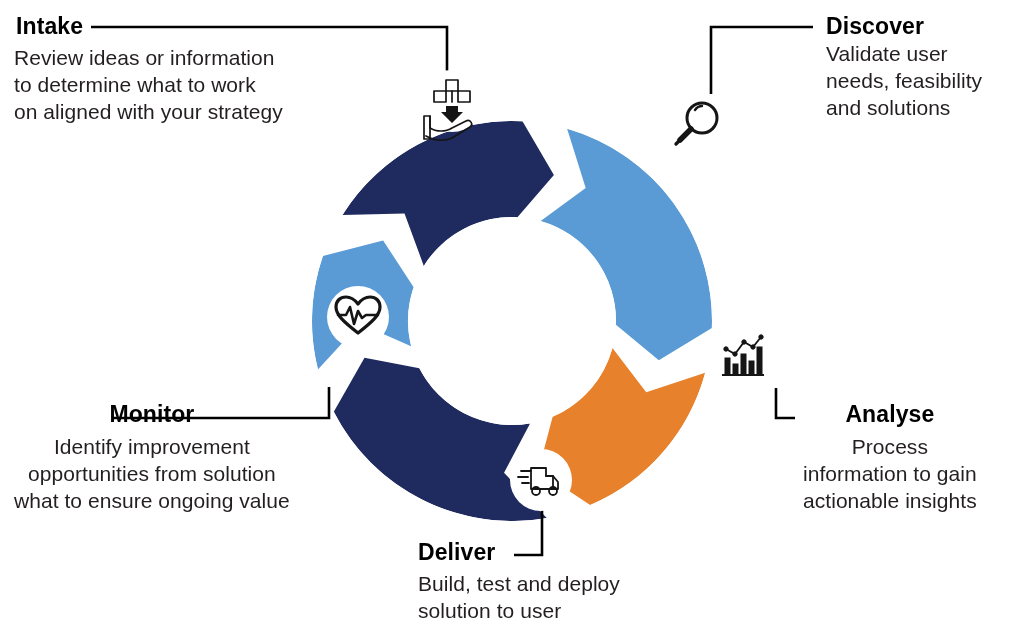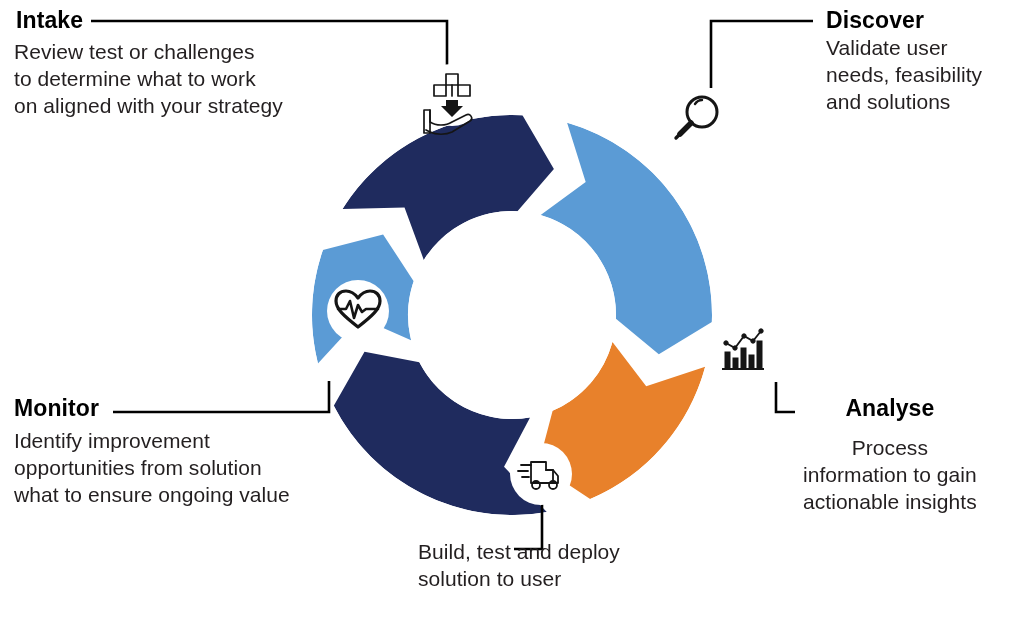--- a/index.html
+++ b/index.html
@@ -4,44 +4,44 @@
 <style>
   html,body{margin:0;padding:0;}
   body{
     width:1024px;height:631px;
     background:#ffffff;
     font-family:"Liberation Sans", sans-serif;
     color:#1a1a1a;
     overflow:hidden;
     position:relative;
   }
-  #stage{position:absolute;left:0;top:0;width:1024px;height:459px;}
+  #stage{position:absolute;left:0;top:6px;width:1024px;height:459px;}
   svg.ring{position:absolute;left:0;top:0;width:1024px;height:631px;}
 
   .label-block{position:absolute;}
   .label-title{
     font-size:23px;font-weight:bold;color:#000;
     line-height:1.12;letter-spacing:0.1px;white-space:nowrap;
   }
   .label-desc{
     font-size:21px;font-weight:400;color:#231f20;
     line-height:1.29;letter-spacing:0.05px;
   }
   .label-desc div{white-space:nowrap;}
 
   
   #cb-intake   {left:14px; top:8px;}
   #cb-discover {left:826px;top:8px;}
   #cb-analyse  {left:803px;top:396px;text-align:center;}
   #cb-deliver  {left:418px;top:534px;}
-  #cb-monitor  {left:14px; top:396px;}
+  #cb-monitor  {left:14px; top:396px;text-align:center;}
 
   #cb-intake   .label-title{margin-left:2px;}
   #cb-discover .label-desc{}
-  #cb-analyse  .label-desc{margin-top:12px;}
+  #cb-analyse  .label-desc{margin-top:5px;}
   #cb-deliver  .label-desc{margin-top:4px;}
   #cb-monitor  .label-desc{margin-top:5px;}
   #cb-intake   .label-desc{margin-top:4px;}
 </style>
 </head>
 <body>
 
 <div id="stage">
 
   <svg class="ring" viewBox="0 0 1024 631">
@@ -139,21 +139,21 @@
                    C 380 309 372 316 358 327 Z" fill="none" stroke="#151515" stroke-width="3.2" stroke-linejoin="round"></path>
           <polyline points="338,309 346,309 350,301 354,318 358,305 362,312 366,309 378,309" fill="none" stroke="#151515" stroke-width="2.6" stroke-linecap="round" stroke-linejoin="round"></polyline>
         </g>
       </g>
     </g>
   </svg>
 
   <div class="label-block" id="cb-intake">
     <div class="label-title">Intake</div>
     <div class="label-desc">
-      <div>Review test or challenges</div>
+      <div>Review ideas or information</div>
       <div>to determine what to work</div>
       <div>on aligned with your strategy</div>
     </div>
   </div>
 
   <div class="label-block" id="cb-discover">
     <div class="label-title">Discover</div>
     <div class="label-desc">
       <div>Validate user</div>
       <div>needs, feasibility</div>
@@ -164,20 +164,21 @@
   <div class="label-block" id="cb-analyse">
     <div class="label-title">Analyse</div>
     <div class="label-desc">
       <div>Process</div>
       <div>information to gain</div>
       <div>actionable insights</div>
     </div>
   </div>
 
   <div class="label-block" id="cb-deliver">
+    <div class="label-title">Deliver</div>
     <div class="label-desc">
       <div>Build, test and deploy</div>
       <div>solution to user</div>
     </div>
   </div>
 
   <div class="label-block" id="cb-monitor">
     <div class="label-title">Monitor</div>
     <div class="label-desc">
       <div>Identify improvement</div>

